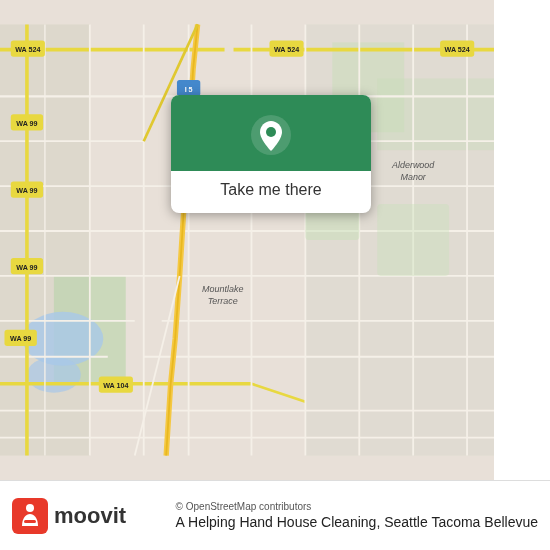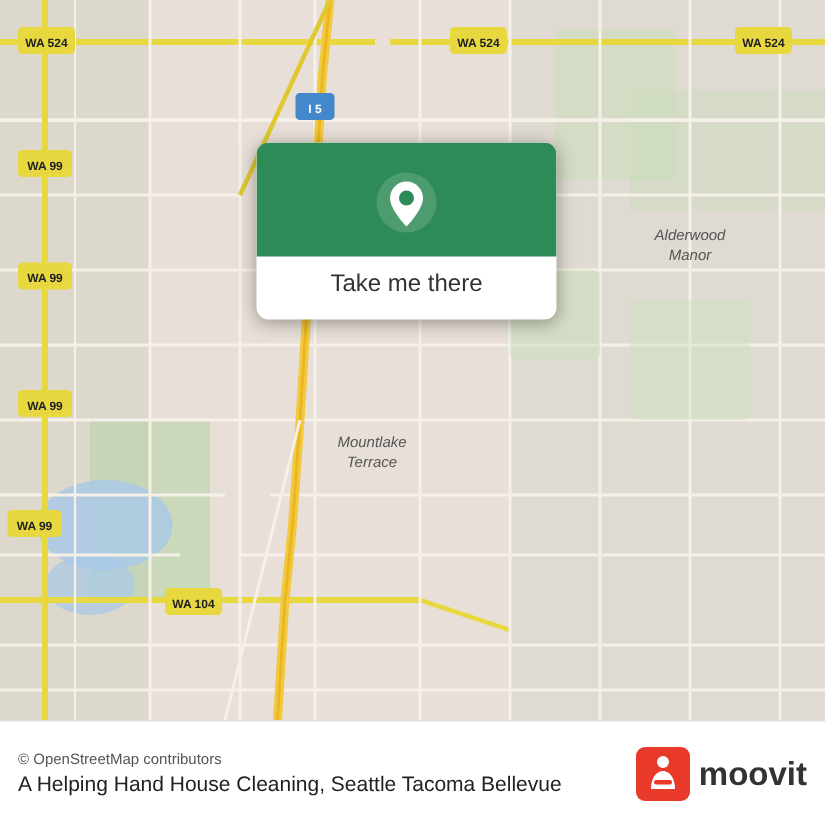--- a/index.html
+++ b/index.html
@@ -6,21 +6,21 @@
     body {
       width: 550px;
       height: 550px;
       overflow: hidden;
       font-family: Arial, sans-serif;
       position: relative;
     }
 
     
     #map-container {
-      width: 550px;
+      width: 494px;
       height: 480px;
       position: relative;
       overflow: hidden;
       background-color: #e8e0d8;
     }
 
     
     #map-svg {
       width: 100%;
       height: 100%;
@@ -222,29 +222,29 @@
       </svg>
     </div>
     <div id="popup-bottom">
       <button id="take-me-there-btn">Take me there</button>
     </div>
 
   </div>
 </div>
 
 <div id="bottom-bar">
-  <div id="bottom-left">
-    <span id="osm-attribution">© OpenStreetMap contributors</span>
-    <span id="place-name">A Helping Hand House Cleaning, Seattle Tacoma Bellevue</span>
-  </div>
-
   <div id="moovit-logo">
 
     <svg id="moovit-icon" viewBox="0 0 36 36" xmlns="http://www.w3.org/2000/svg">
       <rect width="36" height="36" rx="6" fill="#e8392a"></rect>
 
       <circle cx="18" cy="10" r="4" fill="white"></circle>
       <path d="M10 28 C10 20 14 16 18 16 C22 16 26 20 26 28 Z" fill="white"></path>
       <rect x="12" y="22" width="12" height="3" rx="1.5" fill="#e8392a"></rect>
     </svg>
     <span id="moovit-text">moovit</span>
   </div>
+
+  <div id="bottom-left">
+    <span id="osm-attribution">© OpenStreetMap contributors</span>
+    <span id="place-name">A Helping Hand House Cleaning, Seattle Tacoma Bellevue</span>
+  </div>
 </div>
 
 </body></html>

